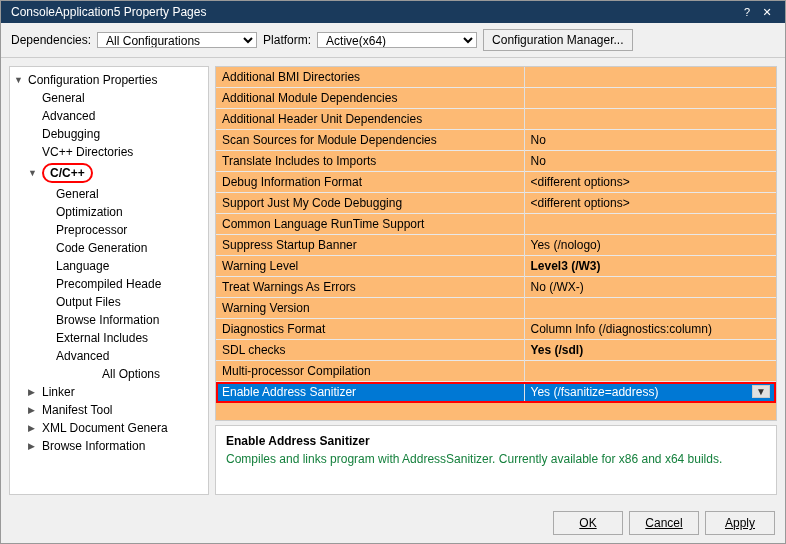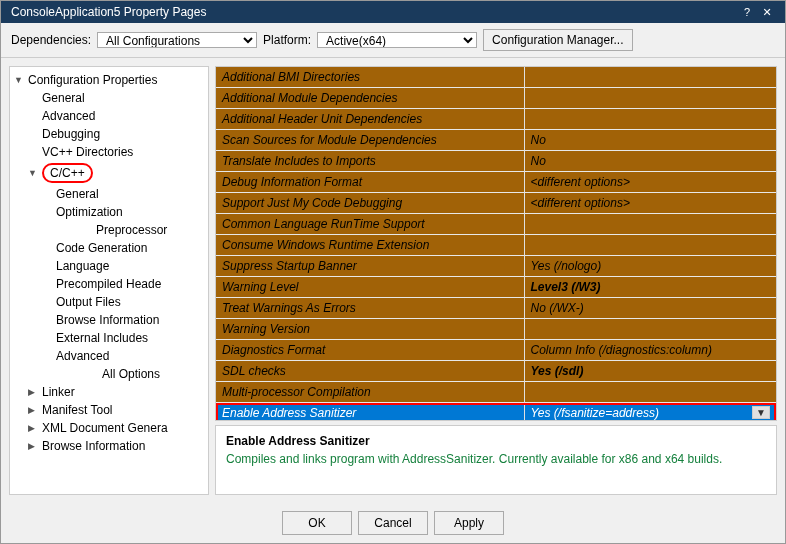--- a/index.html
+++ b/index.html
@@ -115,23 +115,22 @@
     .right-panel {
       flex: 1;
       display: flex;
       flex-direction: column;
       gap: 0;
       overflow: hidden;
     }
     .props-table-container {
       flex: 1;
       border: 1px solid #ccc;
-      background: #a16207;
+      background: #fdba74;
       overflow-y: auto;
-      font-style: italic;
     }
     .props-table {
       width: 100%;
       border-collapse: collapse;
       font-size: 12px;
     }
     .props-table tr {
       border-bottom: 1px solid #e8e8e8;
     }
     .props-table tr.selected-row {
@@ -162,23 +161,24 @@
       font-size: 12px;
       margin-bottom: 4px;
     }
     .desc-text {
       font-size: 12px;
       color: #15803d;
     }
     .bottom-buttons {
       padding: 8px 10px;
       display: flex;
-      justify-content: center;
+      justify-content: flex-end;
       gap: 6px;
       flex-shrink: 0;
+      text-decoration: underline;
     }
     .btn {
       height: 24px;
       min-width: 70px;
       font-size: 12px;
       border: 1px solid #aaa;
       background: #f0f0f0;
       padding: 0 12px;
       cursor: pointer;
     }
@@ -240,31 +240,31 @@
           <div class="tree-item" style="padding-left: 18px;">
             <span class="tree-arrow"></span>
             <span>Debugging</span>
           </div>
           <div class="tree-item" style="padding-left: 18px;">
             <span class="tree-arrow"></span>
             <span>VC++ Directories</span>
           </div>
           <div class="tree-item" style="padding-left: 18px;">
             <span class="tree-arrow" style="font-size: 9px;">▼</span>
-            <span style="border: 2px solid red; border-radius: 10px; padding: 1px 6px;">C/C++</span>
+            <span style="border: 2px solid red; border-radius: 10px; padding: 1px 6px; font-weight: bold;">C/C++</span>
           </div>
           <div class="tree-item" style="padding-left: 32px;">
             <span class="tree-arrow"></span>
             <span>General</span>
           </div>
           <div class="tree-item" style="padding-left: 32px;">
             <span class="tree-arrow"></span>
             <span>Optimization</span>
           </div>
-          <div class="tree-item" style="padding-left: 32px; margin-left: 40px;">
+          <div class="tree-item" style="padding-left: 32px;">
             <span class="tree-arrow"></span>
             <span>Preprocessor</span>
           </div>
           <div class="tree-item" style="padding-left: 32px;">
             <span class="tree-arrow"></span>
             <span>Code Generation</span>
           </div>
           <div class="tree-item" style="padding-left: 32px;">
             <span class="tree-arrow"></span>
             <span>Language</span>
@@ -340,24 +340,20 @@
               <tr>
                 <td>Debug Information Format</td>
                 <td>&lt;different options&gt;</td>
               </tr>
               <tr>
                 <td>Support Just My Code Debugging</td>
                 <td>&lt;different options&gt;</td>
               </tr>
               <tr>
                 <td>Common Language RunTime Support</td>
-                <td></td>
-              </tr>
-              <tr>
-                <td>Consume Windows Runtime Extension</td>
                 <td></td>
               </tr>
               <tr>
                 <td>Suppress Startup Banner</td>
                 <td>Yes (/nologo)</td>
               </tr>
               <tr>
                 <td>Warning Level</td>
                 <td style="font-weight: bold;">Level3 (/W3)</td>
               </tr>

